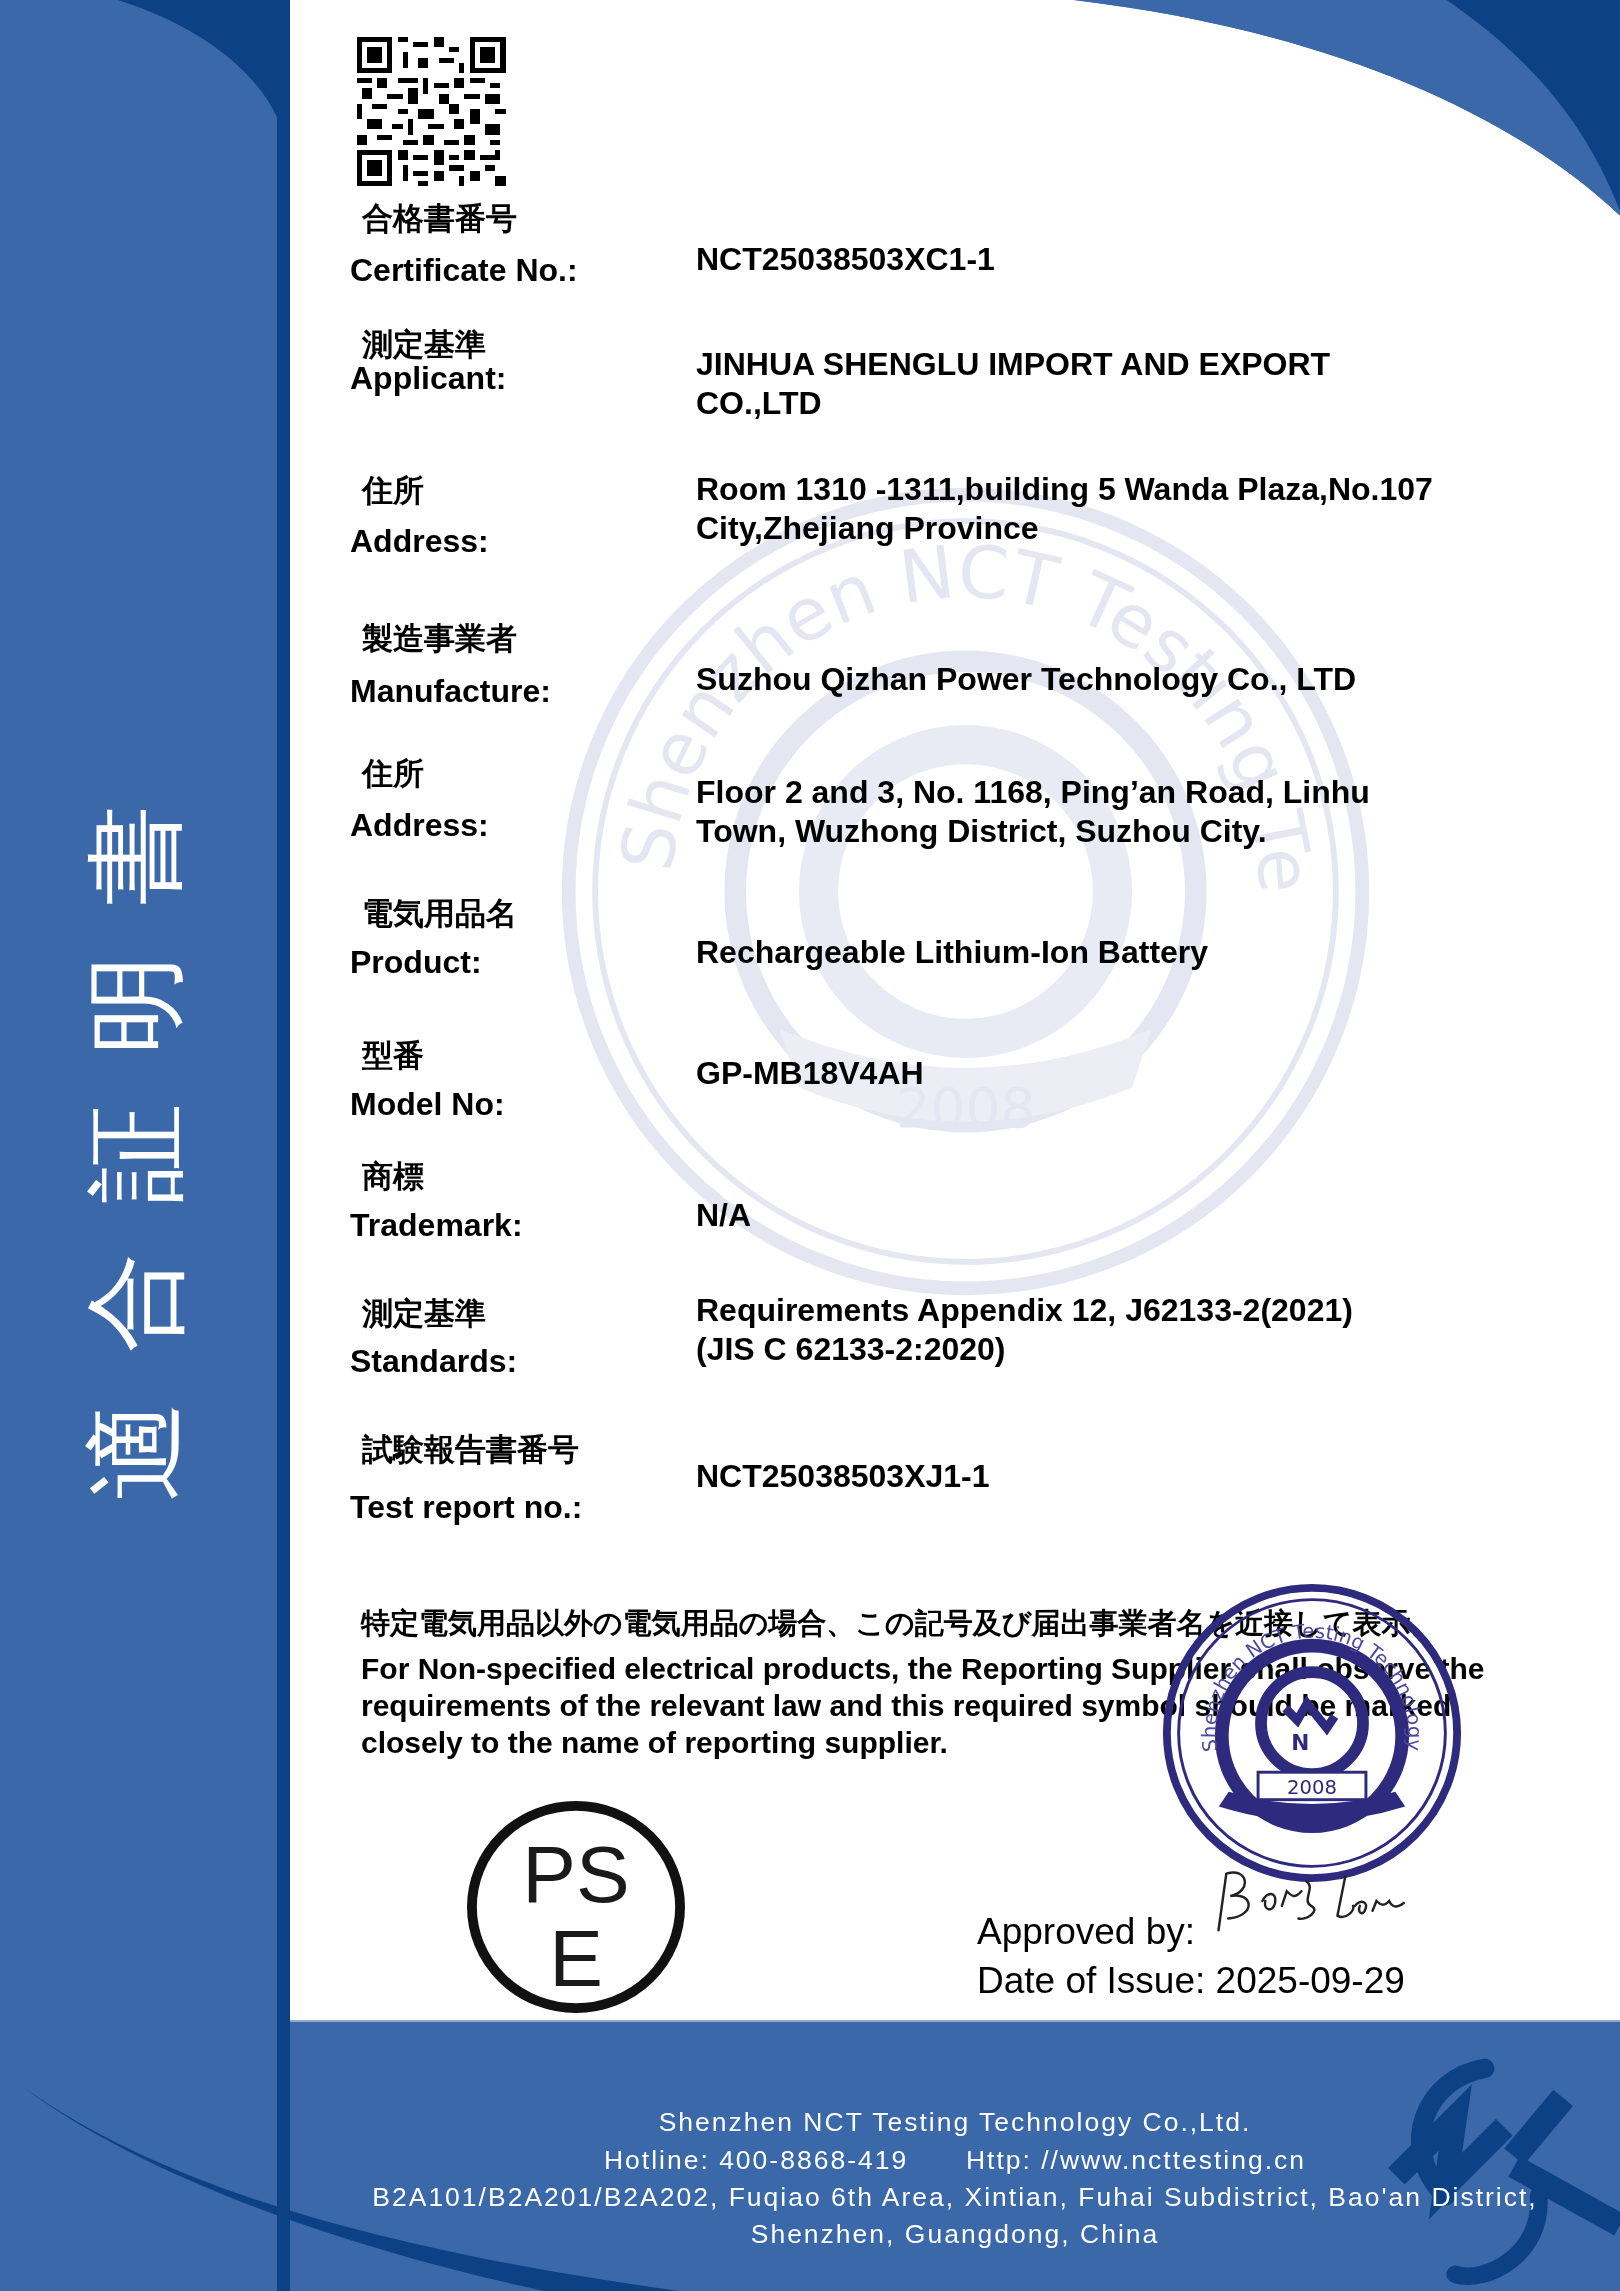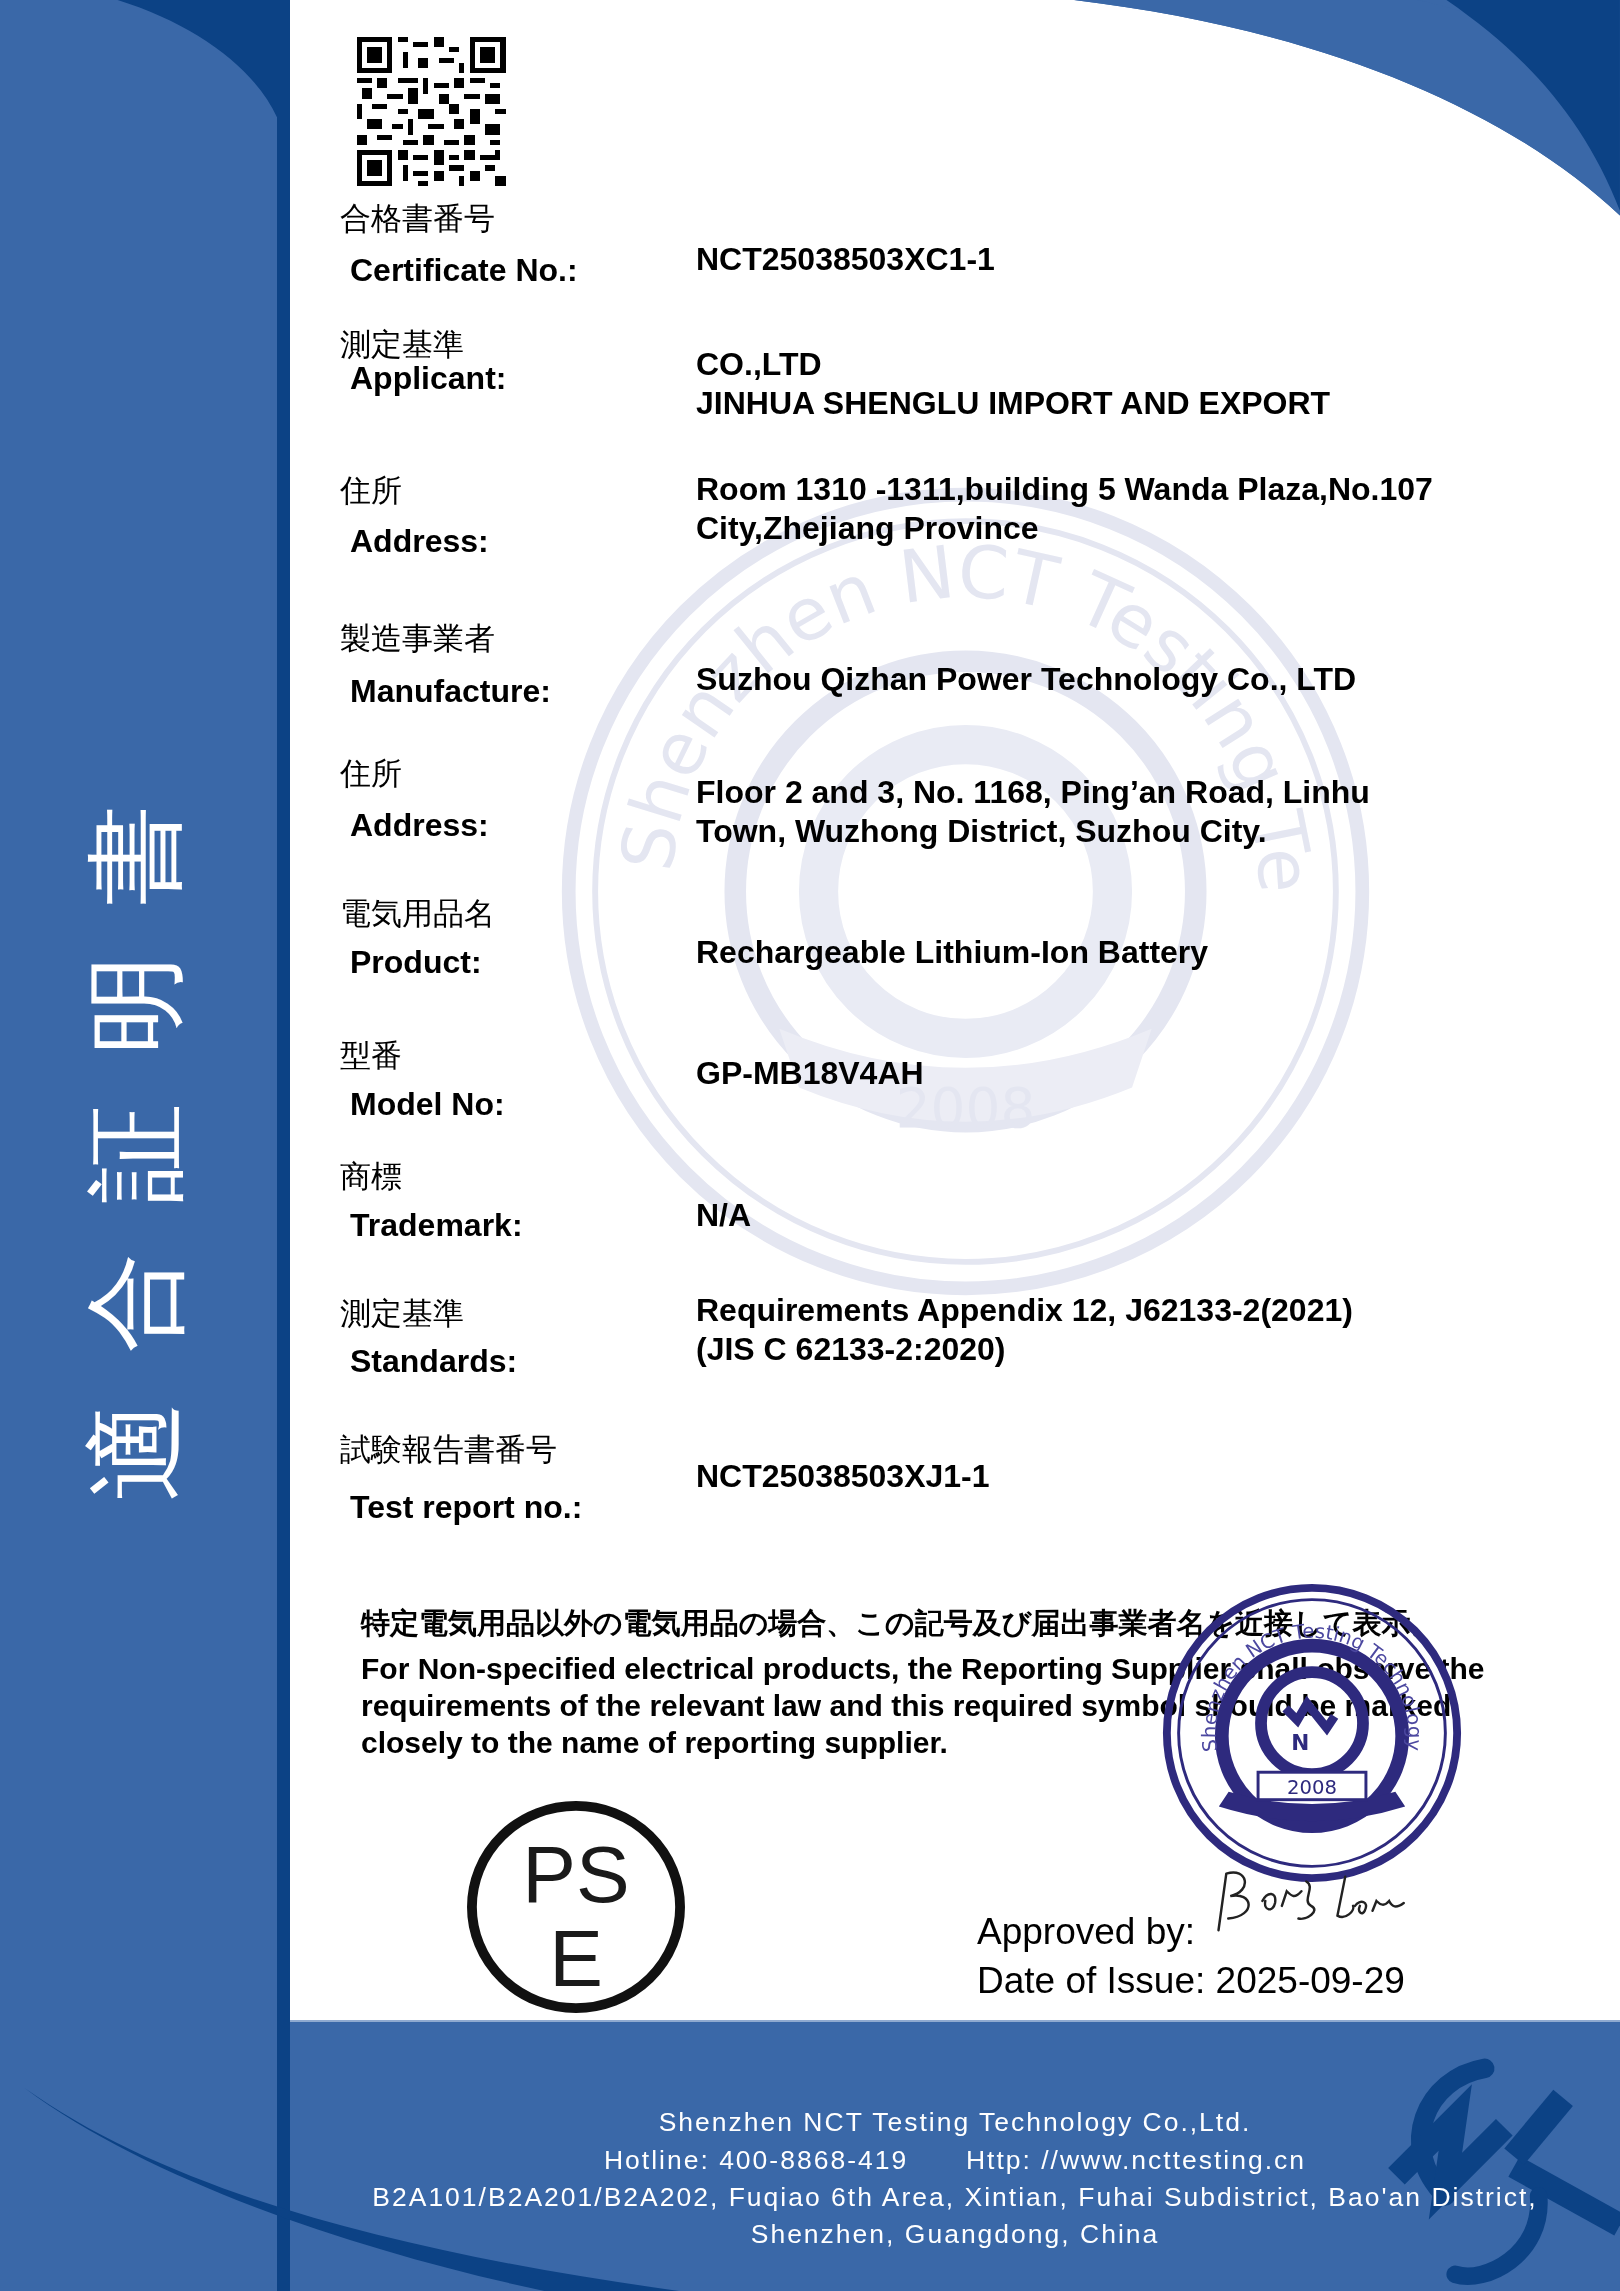--- a/index.html
+++ b/index.html
@@ -10,21 +10,21 @@
   #sidebar .strip { position: absolute; left: 277px; top: 0; width: 12.7px; height: 2292px; background: #0C4285; }
   #sidebar .corner { position: absolute; left: 0; top: 0; width: 290px; height: 137px; }
   #sidebar-title { position: absolute; left: 137px; top: 1129px; transform: translate(-50%, -50%) rotate(-90deg); white-space: nowrap; color: #ffffff; font-family: "DejaVu Sans", sans-serif; font-size: 100px; letter-spacing: 49px; font-weight: normal; }
   
   #swoosh { left: 290px; top: 0; width: 1330px; height: 1078px; }
   
   #watermark { left: 554px; top: 480px; width: 823px; height: 823px; }
   
   #qr { left: 355px; top: 37px; width: 152px; height: 149px; }
   
-  .label-jp { position: absolute; left: 340px; font-family: "DejaVu Sans", sans-serif; font-weight: normal; font-size: 31px; line-height: 39px; white-space: nowrap; }
+  .label-jp { position: absolute; left: 362px; font-family: "DejaVu Sans", sans-serif; font-weight: bold; font-size: 31px; line-height: 39px; white-space: nowrap; }
   .label-en { position: absolute; left: 350px; font-weight: bold; font-size: 32px; line-height: 39px; white-space: nowrap; }
   .value { position: absolute; left: 696px; font-weight: bold; font-size: 32px; line-height: 39px; white-space: nowrap; }
   .value div { white-space: nowrap; }
   
   #notice-jp { left: 361px; top: 1604px; font-family: "DejaVu Sans", sans-serif; font-weight: bold; font-size: 29px; white-space: nowrap; }
   #notice-en { left: 361px; top: 1650px; font-weight: bold; font-size: 30px; line-height: 37px; }
   #notice-en div { white-space: nowrap; }
   
   #pse { left: 465px; top: 1799px; width: 222px; height: 216px; }
   
@@ -148,22 +148,22 @@
 
   <div class="label-jp" style="top:199px">合格書番号</div>
   <div class="label-en" style="top:251px">Certificate No.:</div>
   <div class="value" style="top:240px">
     <div>NCT25038503XC1-1</div>
   </div>
 
   <div class="label-jp" style="top:325px">測定基準</div>
   <div class="label-en" style="top:359px">Applicant:</div>
   <div class="value" style="top:345px">
+    <div>JINHUA SHENGLU IMPORT AND EXPORT</div>
     <div>CO.,LTD</div>
-    <div>JINHUA SHENGLU IMPORT AND EXPORT</div>
   </div>
 
   <div class="label-jp" style="top:471px">住所</div>
   <div class="label-en" style="top:522px">Address:</div>
   <div class="value" style="top:470px">
     <div>Room 1310 -1311,building 5 Wanda Plaza,No.107</div>
     <div>City,Zhejiang Province</div>
   </div>
 
   <div class="label-jp" style="top:619px">製造事業者</div>

